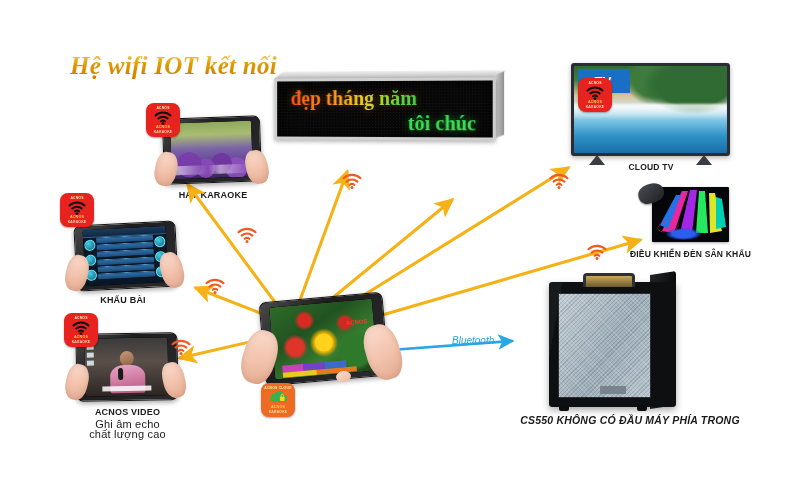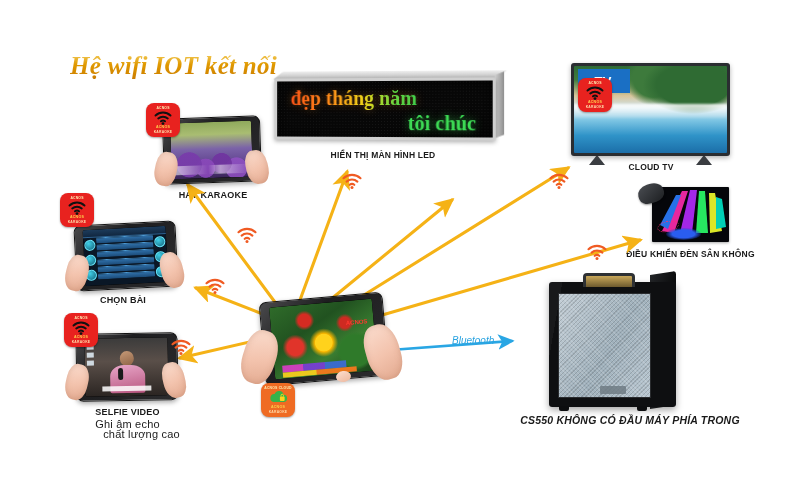--- a/index.html
+++ b/index.html
@@ -387,21 +387,20 @@
   </div>
 
   <div class="led">
     <div class="led-top"></div>
     <div class="led-side"></div>
     <div class="led-face">
       <div class="led-line1">đẹp tháng năm</div>
       <div class="led-line2">tôi chúc</div>
     </div>
   </div>
-  <div class="cap" style="left:273px;top:150px;width:220px;">HIỂN THỊ MÀN HÌNH LED</div>
 
   <div class="tv">
     <div class="tv-frame">
       <div class="tv-screen">
         <div class="foam"></div>
       </div>
       <div class="tv-logo">
           <span>TV</span>
         </div>
     </div>
@@ -435,21 +434,21 @@
           <polygon points="57,6 63,6 70,44 58,46" fill="#f2ff2b"></polygon>
           <polygon points="24,8 29,8 16,42 8,38" fill="#2b7dff"></polygon>
           <polygon points="64,10 70,12 74,40 64,42" fill="#00e5c8"></polygon>
         </g>
       </svg>
       <div class="sl-ring"></div>
       <div class="sl-floor"></div>
     </div>
     <div class="sl-head"></div>
   </div>
-  <div class="cap" style="left:624px;top:249px;width:133px;">ĐIỀU KHIỂN ĐÈN SÂN KHÔNG</div>
+  <div class="cap" style="left:624px;top:249px;width:133px;">ĐIỀU KHIỂN ĐÈN SÂN KHẤU</div>
 
   <div class="speaker">
     <div class="spk-side"></div>
     <div class="spk-box">
       <div class="spk-grille"></div>
       <div class="spk-badge"></div>
     </div>
     <div class="spk-handle"></div>
     <div class="spk-foot l"></div>
     <div class="spk-foot r"></div>
@@ -517,21 +516,21 @@
             <path d="M2.5 6.2A12.6 12.6 0 0 1 19.5 6.2"></path>
             <path d="M5.6 9.6A8.2 8.2 0 0 1 16.4 9.6"></path>
             <path d="M8.7 12.8A3.7 3.7 0 0 1 13.3 12.8"></path>
           </g>
           <circle cx="11" cy="15.4" r="1.6" fill="#111"></circle>
         </svg>
     </div>
     <div class="ic-mid">ACNOS</div>
     <div class="ic-bot">KARAOKE</div>
   </div>
-  <div class="cap" style="left:73px;top:295px;width:100px;font-size:9px;">CHỌN BÀI</div>
+  <div class="cap" style="left:73px;top:295px;width:100px;font-size:9px;">KHẤU BÀI</div>
 
   <div class="tablet" style="left:76px;top:333px;width:102px;height:68px;transform:rotate(-1deg);">
     <div class="tab-body"></div>
     <div class="tab-screen" style="left:9px;top:5px;right:10px;bottom:5px;">
       <div class="scr-selfie">
         <div class="ltabs">
             <i></i>
             <i></i>
             <i></i>
           </div>
@@ -552,23 +551,23 @@
             <path d="M2.5 6.2A12.6 12.6 0 0 1 19.5 6.2"></path>
             <path d="M5.6 9.6A8.2 8.2 0 0 1 16.4 9.6"></path>
             <path d="M8.7 12.8A3.7 3.7 0 0 1 13.3 12.8"></path>
           </g>
           <circle cx="11" cy="15.4" r="1.6" fill="#111"></circle>
         </svg>
     </div>
     <div class="ic-mid">ACNOS</div>
     <div class="ic-bot">KARAOKE</div>
   </div>
-  <div class="cap" style="left:75px;top:407px;width:105px;font-size:9px;">SELFIE VIDEO</div>
+  <div class="cap" style="left:75px;top:407px;width:105px;font-size:9px;">ACNOS VIDEO</div>
   <div class="cap small" style="left:75px;top:418px;width:105px;">Ghi âm echo</div>
-  <div class="cap small" style="left:89px;top:428px;width:105px;">chất lượng cao</div>
+  <div class="cap small" style="left:75px;top:428px;width:105px;">chất lượng cao</div>
 
   <div class="tablet" style="left:262px;top:297px;width:124px;height:84px;transform:rotate(-5deg);z-index:9;">
     <div class="tab-body"></div>
     <div class="tab-screen" style="left:10px;top:6px;right:11px;bottom:6px;">
       <div class="scr-flower">
         <div class="ktxt">ACNOS</div>
         <div class="kbar"></div>
         <div class="kbar2"></div>
       </div>
     </div>

